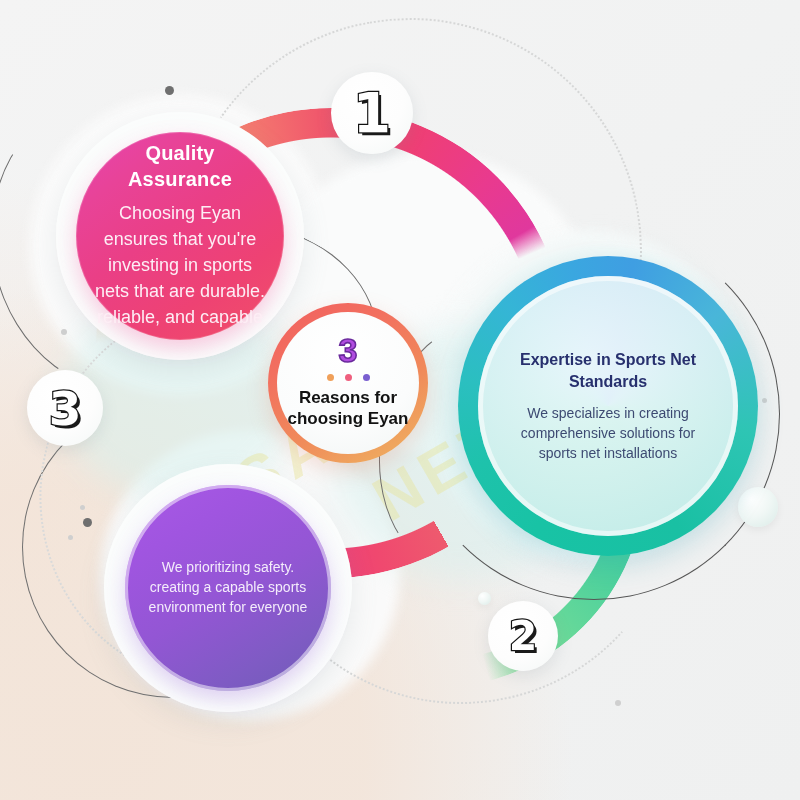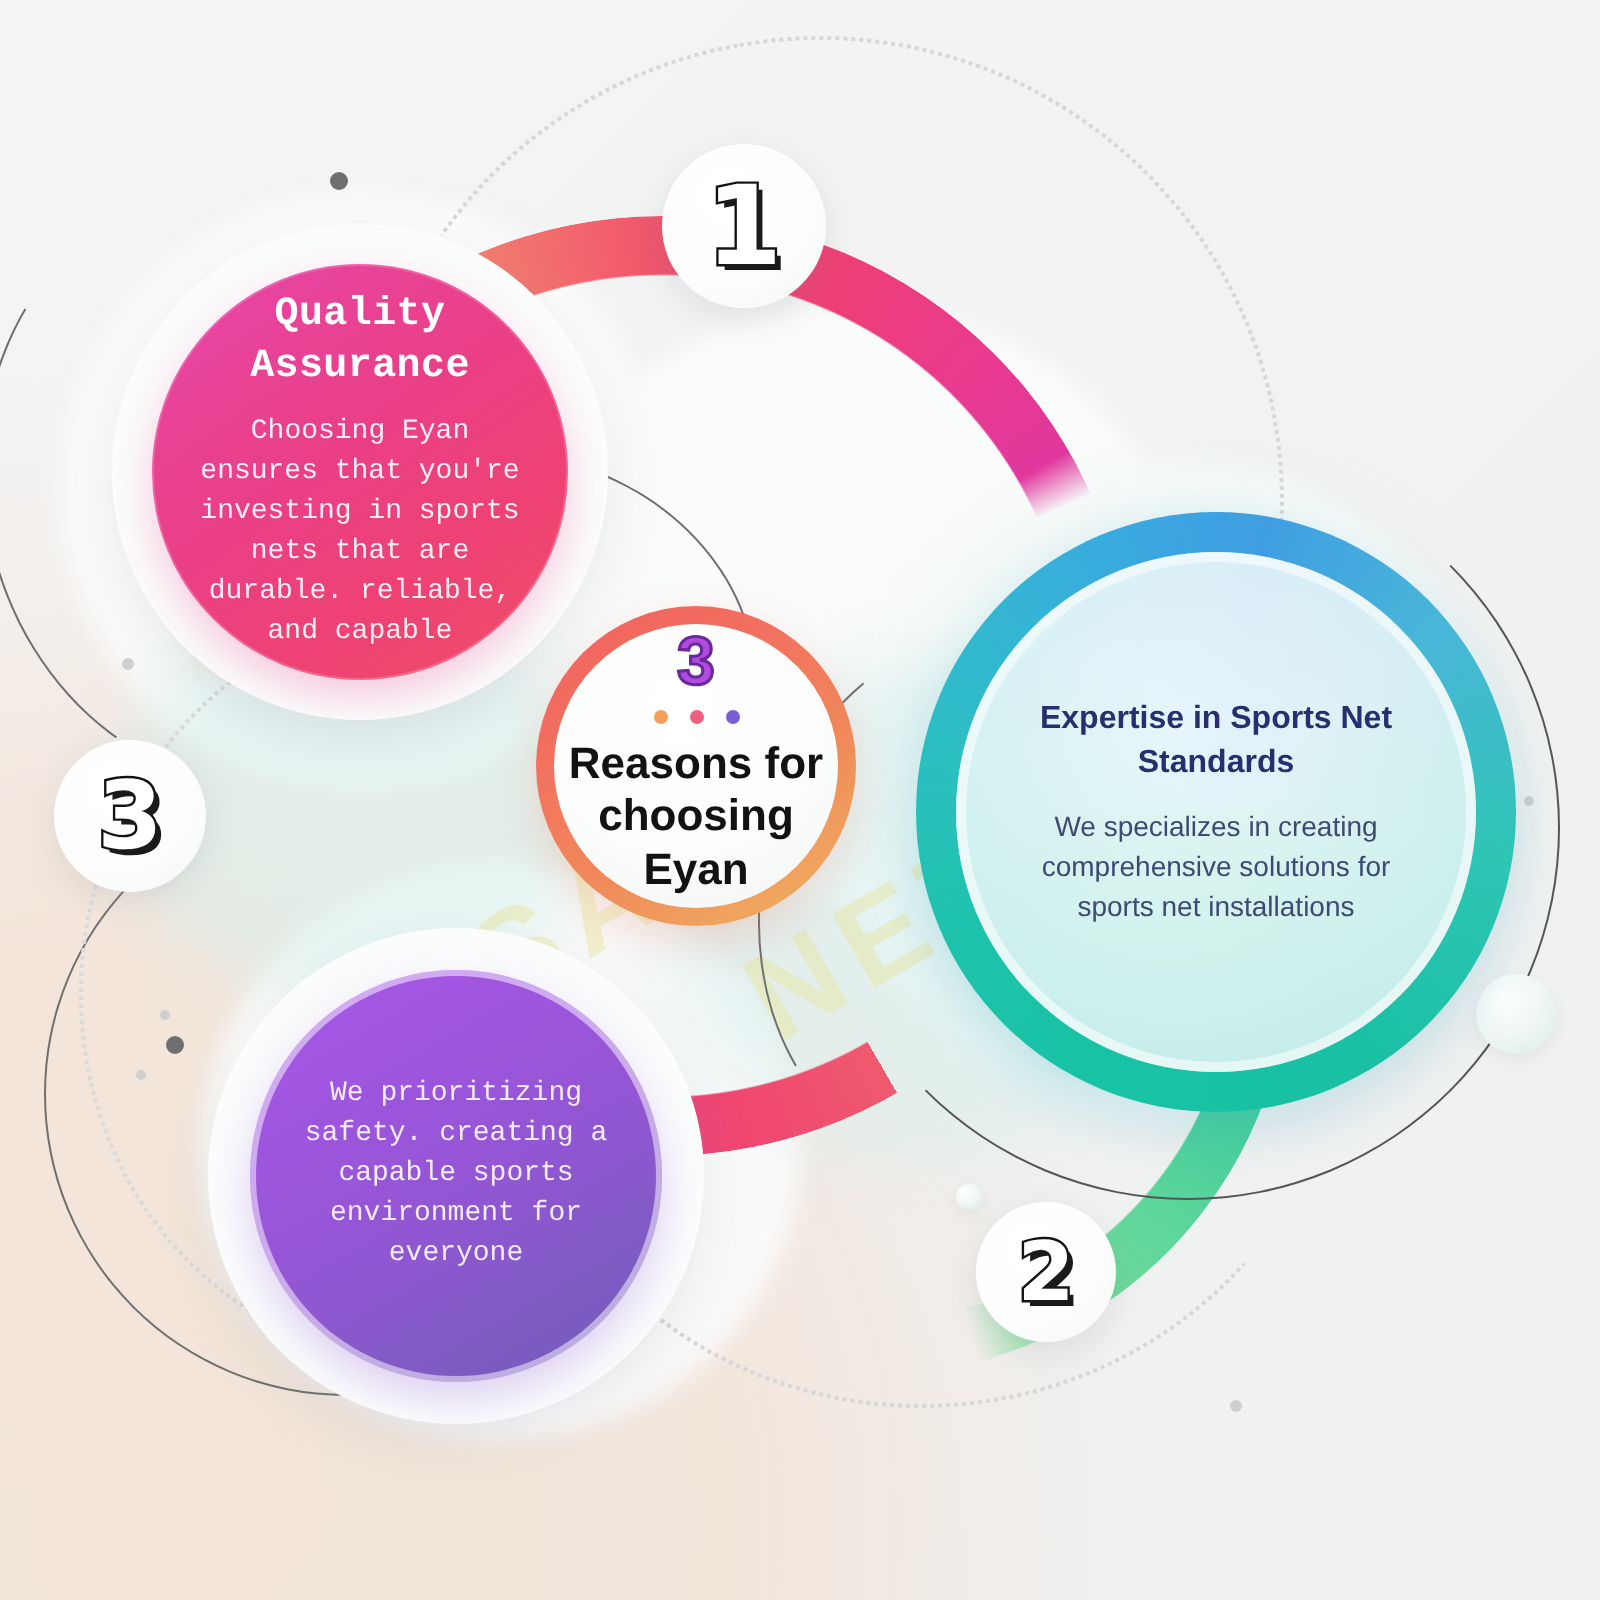--- a/index.html
+++ b/index.html
@@ -106,32 +106,32 @@
   
   .halo{
     position:absolute;border-radius:50%;
     background:radial-gradient(circle, #ffffff 0%, #fdfefe 58%, #f3f8f7 82%, rgba(238,246,245,.35) 100%);
     box-shadow:0 10px 28px rgba(120,140,150,.14), inset 0 0 22px rgba(255,255,255,.9);
   }
 
   .bubble{
     position:absolute;border-radius:50%;
     display:flex;flex-direction:column;align-items:center;justify-content:center;
-    text-align:center;box-sizing:border-box;font-family:Liberation Mono, monospace;
+    text-align:center;box-sizing:border-box;
   }
 
   
   #pinkHalo{left:56px;top:112px;width:248px;height:248px;}
   #pinkCircle{
     left:76px;top:132px;width:208px;height:208px;padding:0 16px;
     background:linear-gradient(145deg,#e744b0 0%,#e84398 22%,#ea3f86 45%,#ee4273 72%,#f05068 100%);
     box-shadow:0 8px 20px rgba(232,62,140,.28), inset 0 0 0 1px rgba(255,255,255,.18);
   }
   #pinkCircle .b-title{color:#ffffff;font-size:20px;font-weight:700;line-height:1.28;margin-bottom:9px;letter-spacing:.2px;}
-  #pinkCircle .b-body{color:#fdeef5;font-size:14px;line-height:1.44;font-weight:400;}
+  #pinkCircle .b-body{color:#fdeef5;font-size:18px;line-height:1.44;font-weight:400;}
 
   
   #purpHalo{left:104px;top:464px;width:248px;height:248px;}
   #purpCircle{
     left:125px;top:485px;width:206px;height:206px;padding:0 14px;
     background:linear-gradient(150deg,#a959e6 0%,#a055e0 24%,#9356d4 52%,#7f5bc4 78%,#6e5cb6 100%);
     box-shadow:0 8px 20px rgba(140,85,210,.28), inset 0 0 0 3px rgba(255,255,255,.5);
   }
   #purpCircle .b-title{color:#ffffff;font-size:15px;font-weight:700;line-height:1.32;margin-bottom:11px;}
   #purpCircle .b-body{color:#f4ecfb;font-size:14px;line-height:1.42;font-weight:400;}
@@ -168,21 +168,21 @@
   #centerInner .big3{
     font-size:34px;font-weight:800;line-height:1;
     color:#b14ce0;
     -webkit-text-stroke:1.6px #6a2a9c;
     text-shadow:2px 2px 0 rgba(255,255,255,.85);
     margin-top:-4px;
   }
   .dots-row{display:flex;gap:11px;margin:7px 0 7px;}
   .dots-row i{width:7px;height:7px;border-radius:50%;display:block;}
   #centerInner .c-label{
-    color:#121212;font-size:22px;font-weight:700;line-height:1.2;text-align:center;
+    color:#121212;font-size:17px;font-weight:700;line-height:1.2;text-align:center;
   }
 
   
   .numbadge{
     position:absolute;border-radius:50%;
     background:radial-gradient(circle at 38% 32%, #ffffff 0%, #fdfdfd 55%, #f3f7f6 100%);
     box-shadow:0 5px 16px rgba(110,130,140,.16);
     display:flex;align-items:center;justify-content:center;
   }
   .numbadge span{

